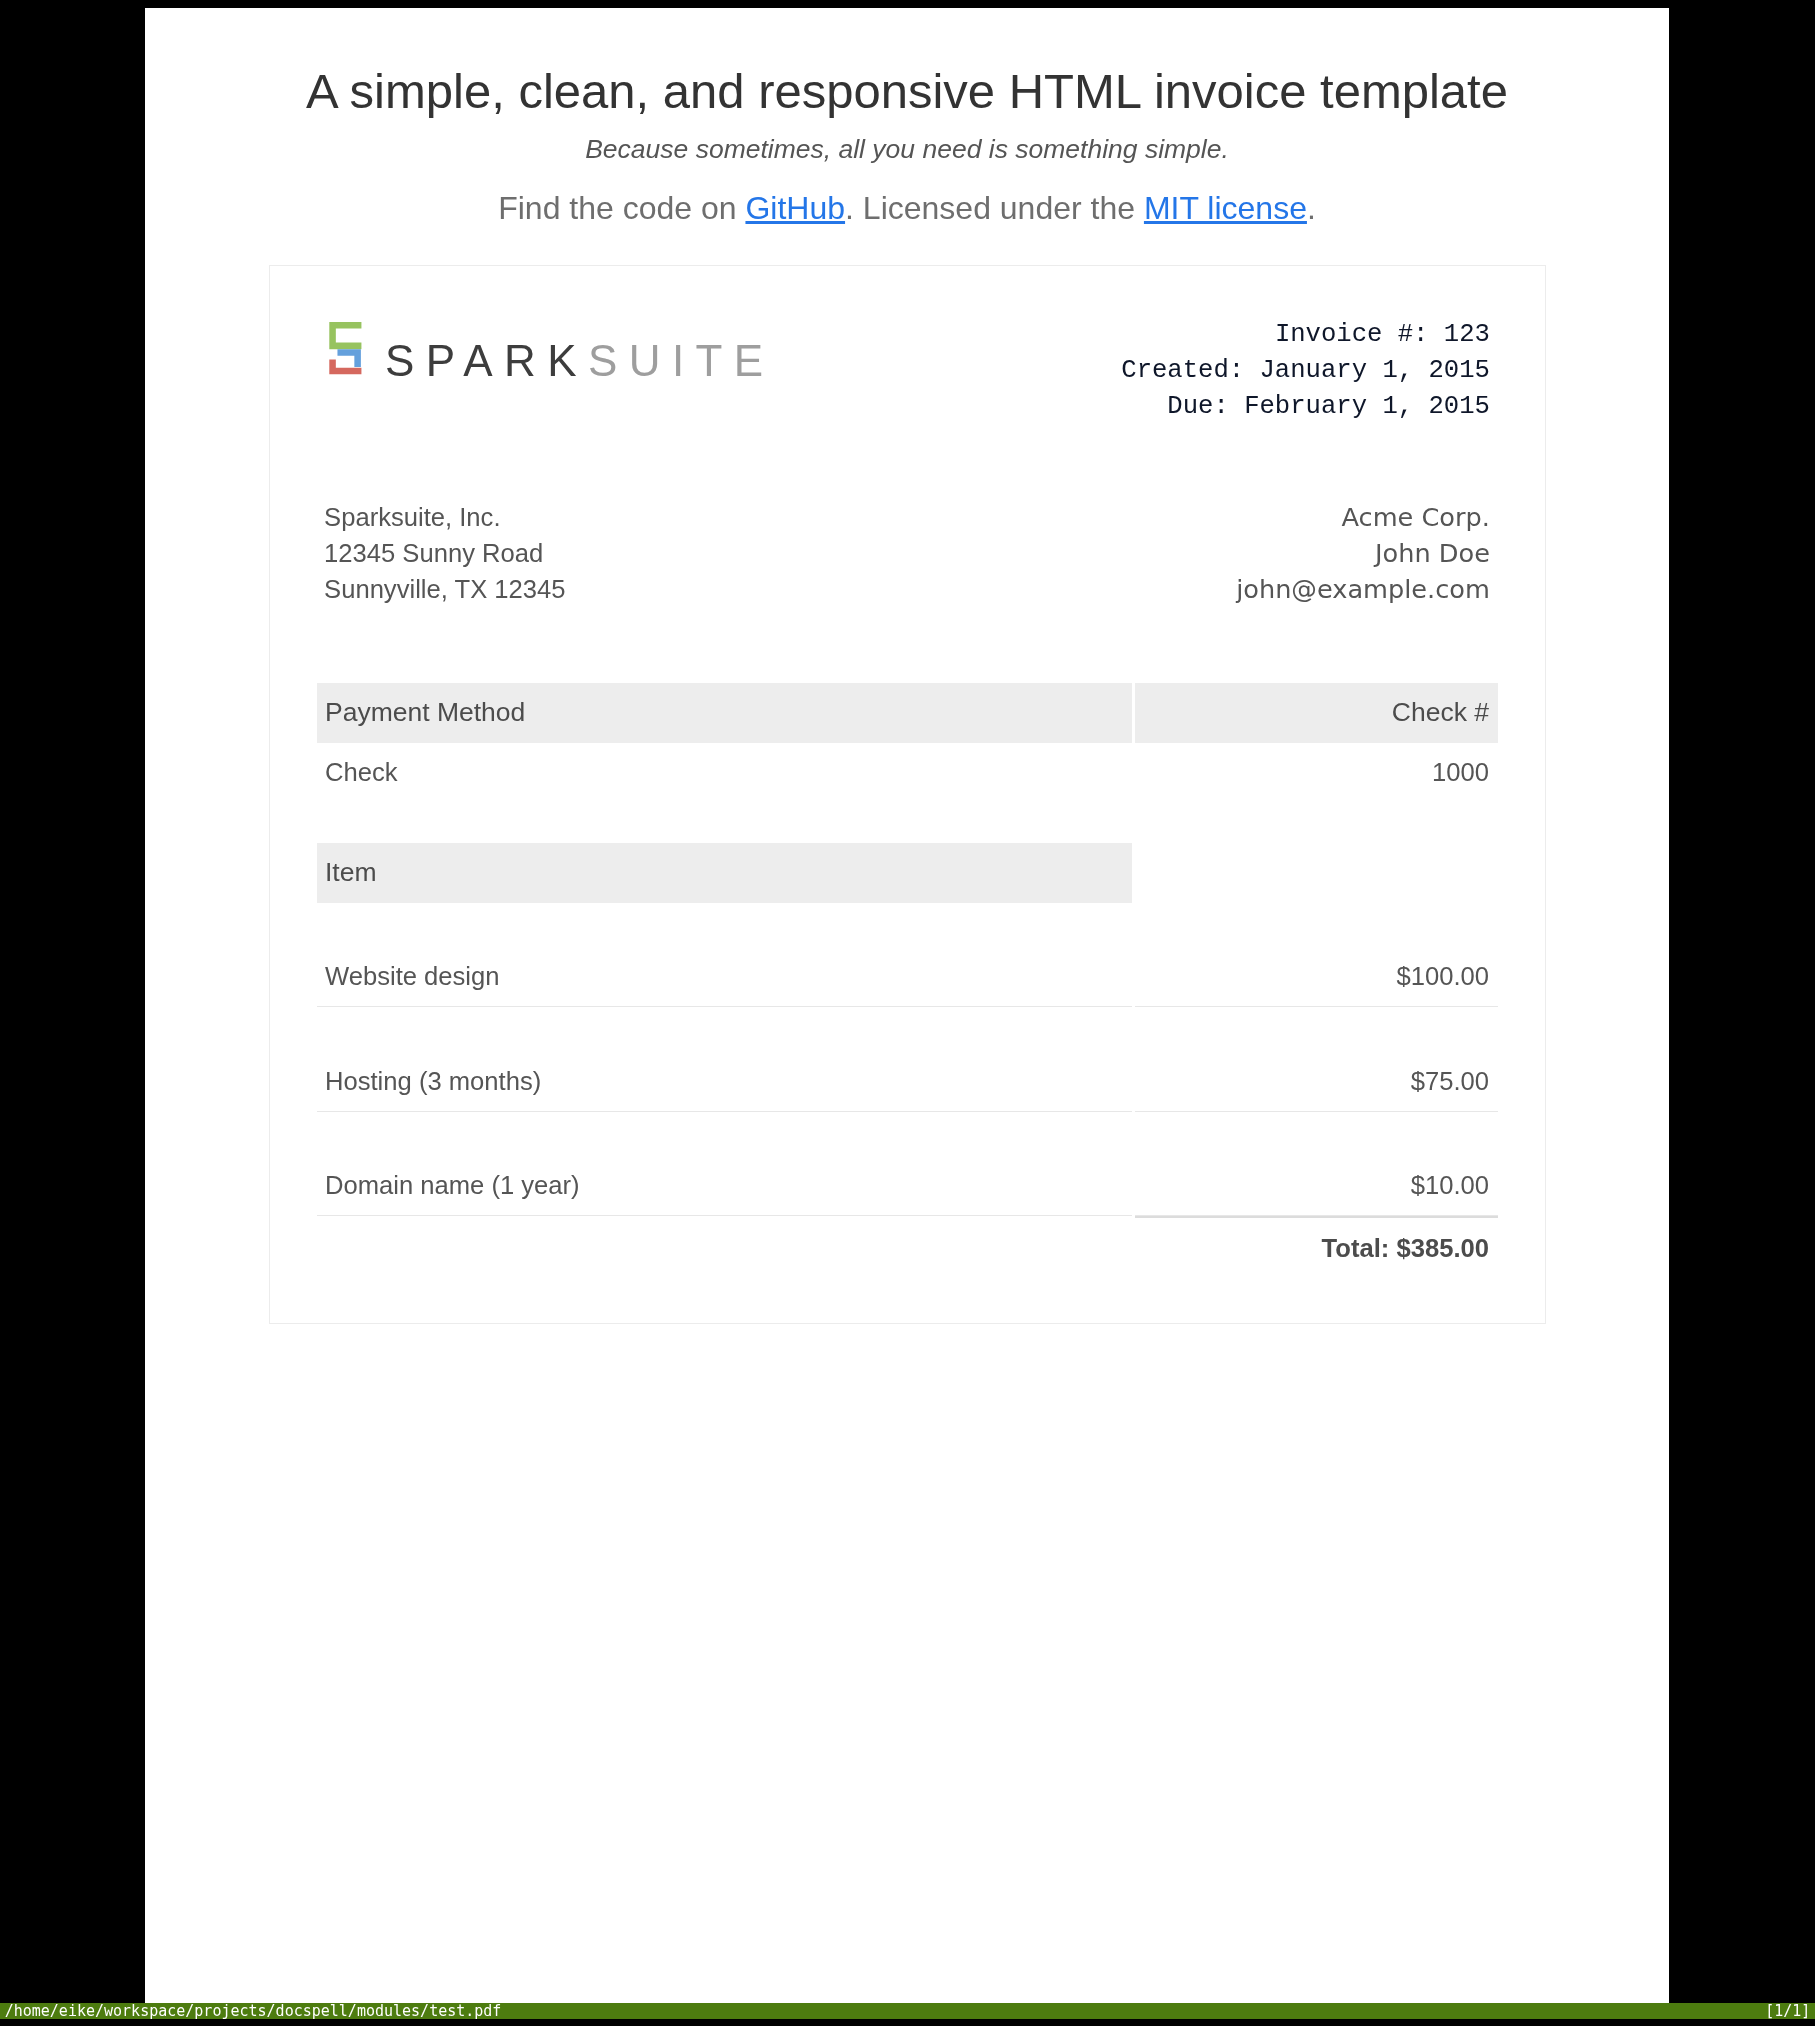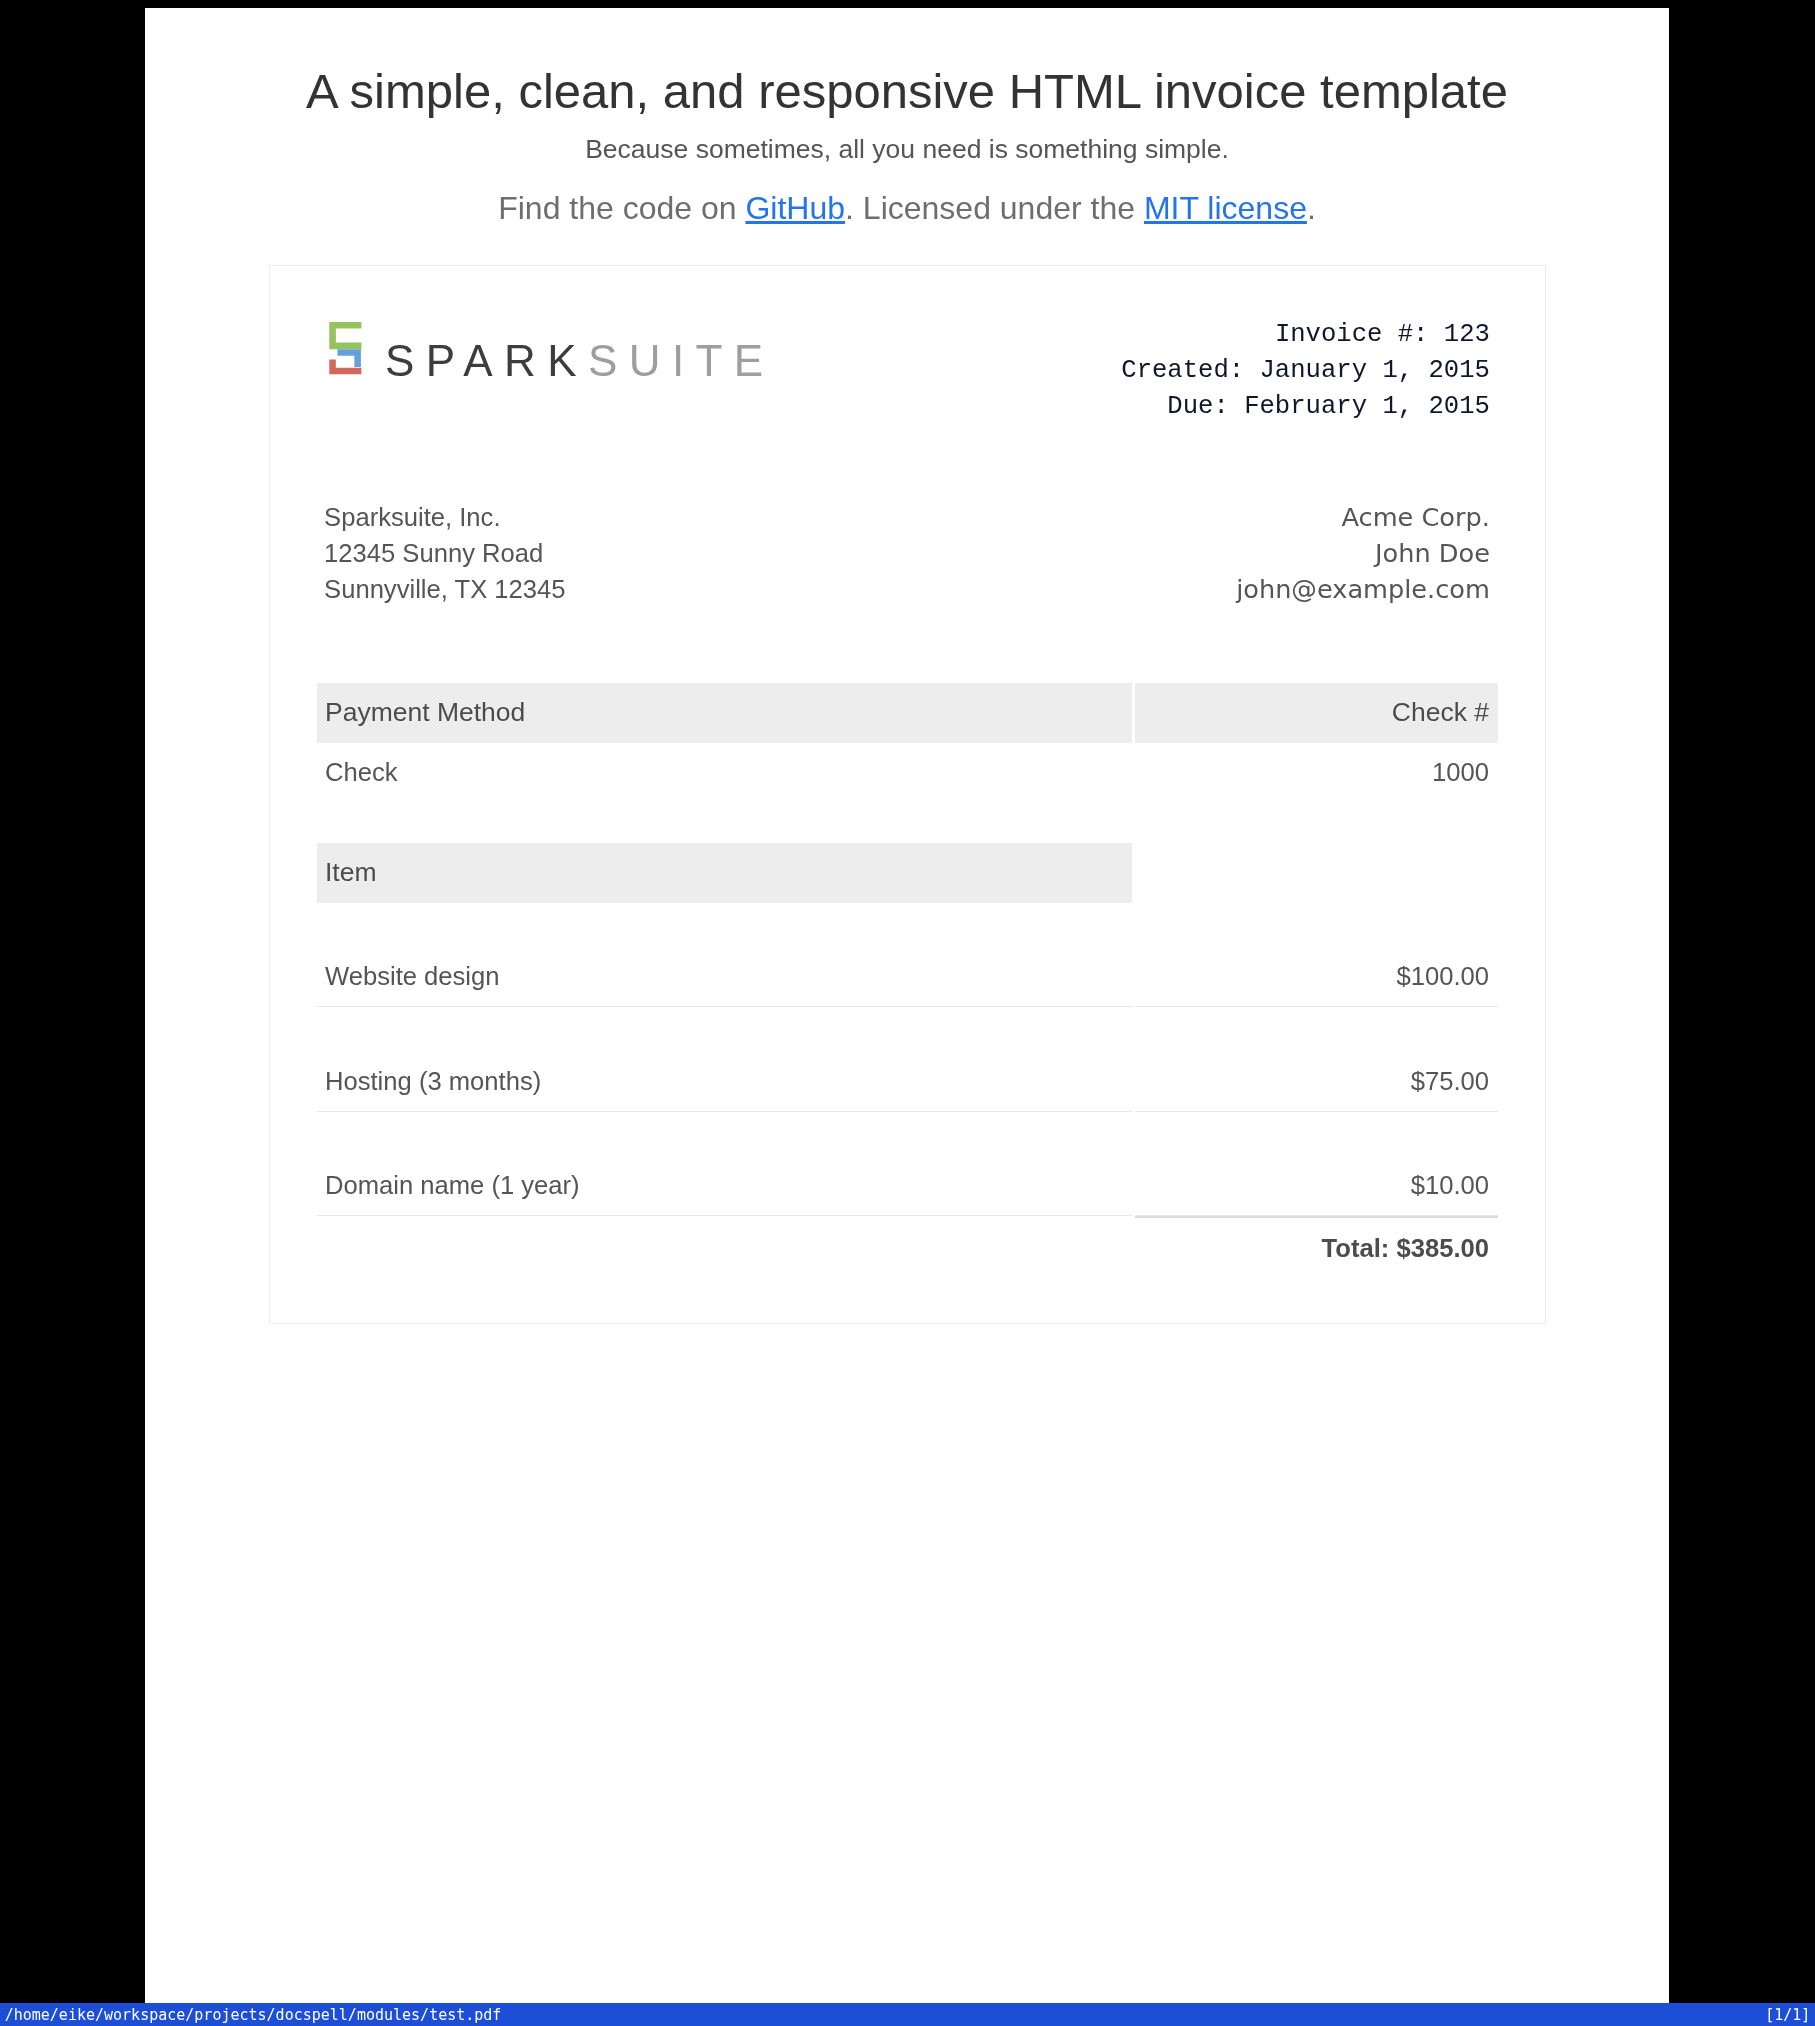--- a/index.html
+++ b/index.html
@@ -13,21 +13,21 @@
     background:#ffffff;
   }
   .page-header{text-align:center;}
   .doc-title{
     margin:0;padding-top:55px;
     font-family:"Liberation Sans",sans-serif;
     font-weight:300;font-stretch:semi-condensed;
     font-size:49px;color:#333;letter-spacing:0px;
   }
   .doc-subtitle{
-    margin-top:15px;font-size:26.5px;color:#555;
+    margin-top:15px;font-style:italic;font-size:26.5px;color:#555;
   }
   .doc-findline{
     margin-top:24.6px;font-size:32px;color:#6e6e6e;
   }
   .doc-findline a{color:#2476e8;text-decoration:underline;cursor:pointer;}
   
   .invoice-box{
     box-sizing:border-box;
     width:1277px;min-height:832px;
     margin:38px auto 0 auto;
@@ -58,22 +58,22 @@
     background:#ededed;font-weight:normal;color:#4c4c4c;font-size:26.5px;
   }
   .tr.details .td{padding-bottom:40px;}
   .tr.item .td{border-bottom:1.9px solid #e7e7e7;margin-top:44px;}
   .tr.total .td{border-bottom:none;}
   .tr.total .td.right{
     border-top:2.8px solid #dcdcdc;font-weight:bold;color:#4c4c4c;
   }
   
   .statusbar{
-    position:absolute;left:0;top:2003px;width:1815px;height:23px;
-    background:#1d4ed8;color:#fff;
+    position:absolute;left:0;top:2003px;width:1815px;height:16px;
+    background:#4d7c0f;color:#fff;
     font-family:"DejaVu Sans Mono",monospace;font-size:15px;
     display:flex;justify-content:space-between;align-items:center;
     box-sizing:border-box;padding:0 4.7px;
   }
 </style>
 </head>
 <body>
 
 <div class="pdf-page">
 

